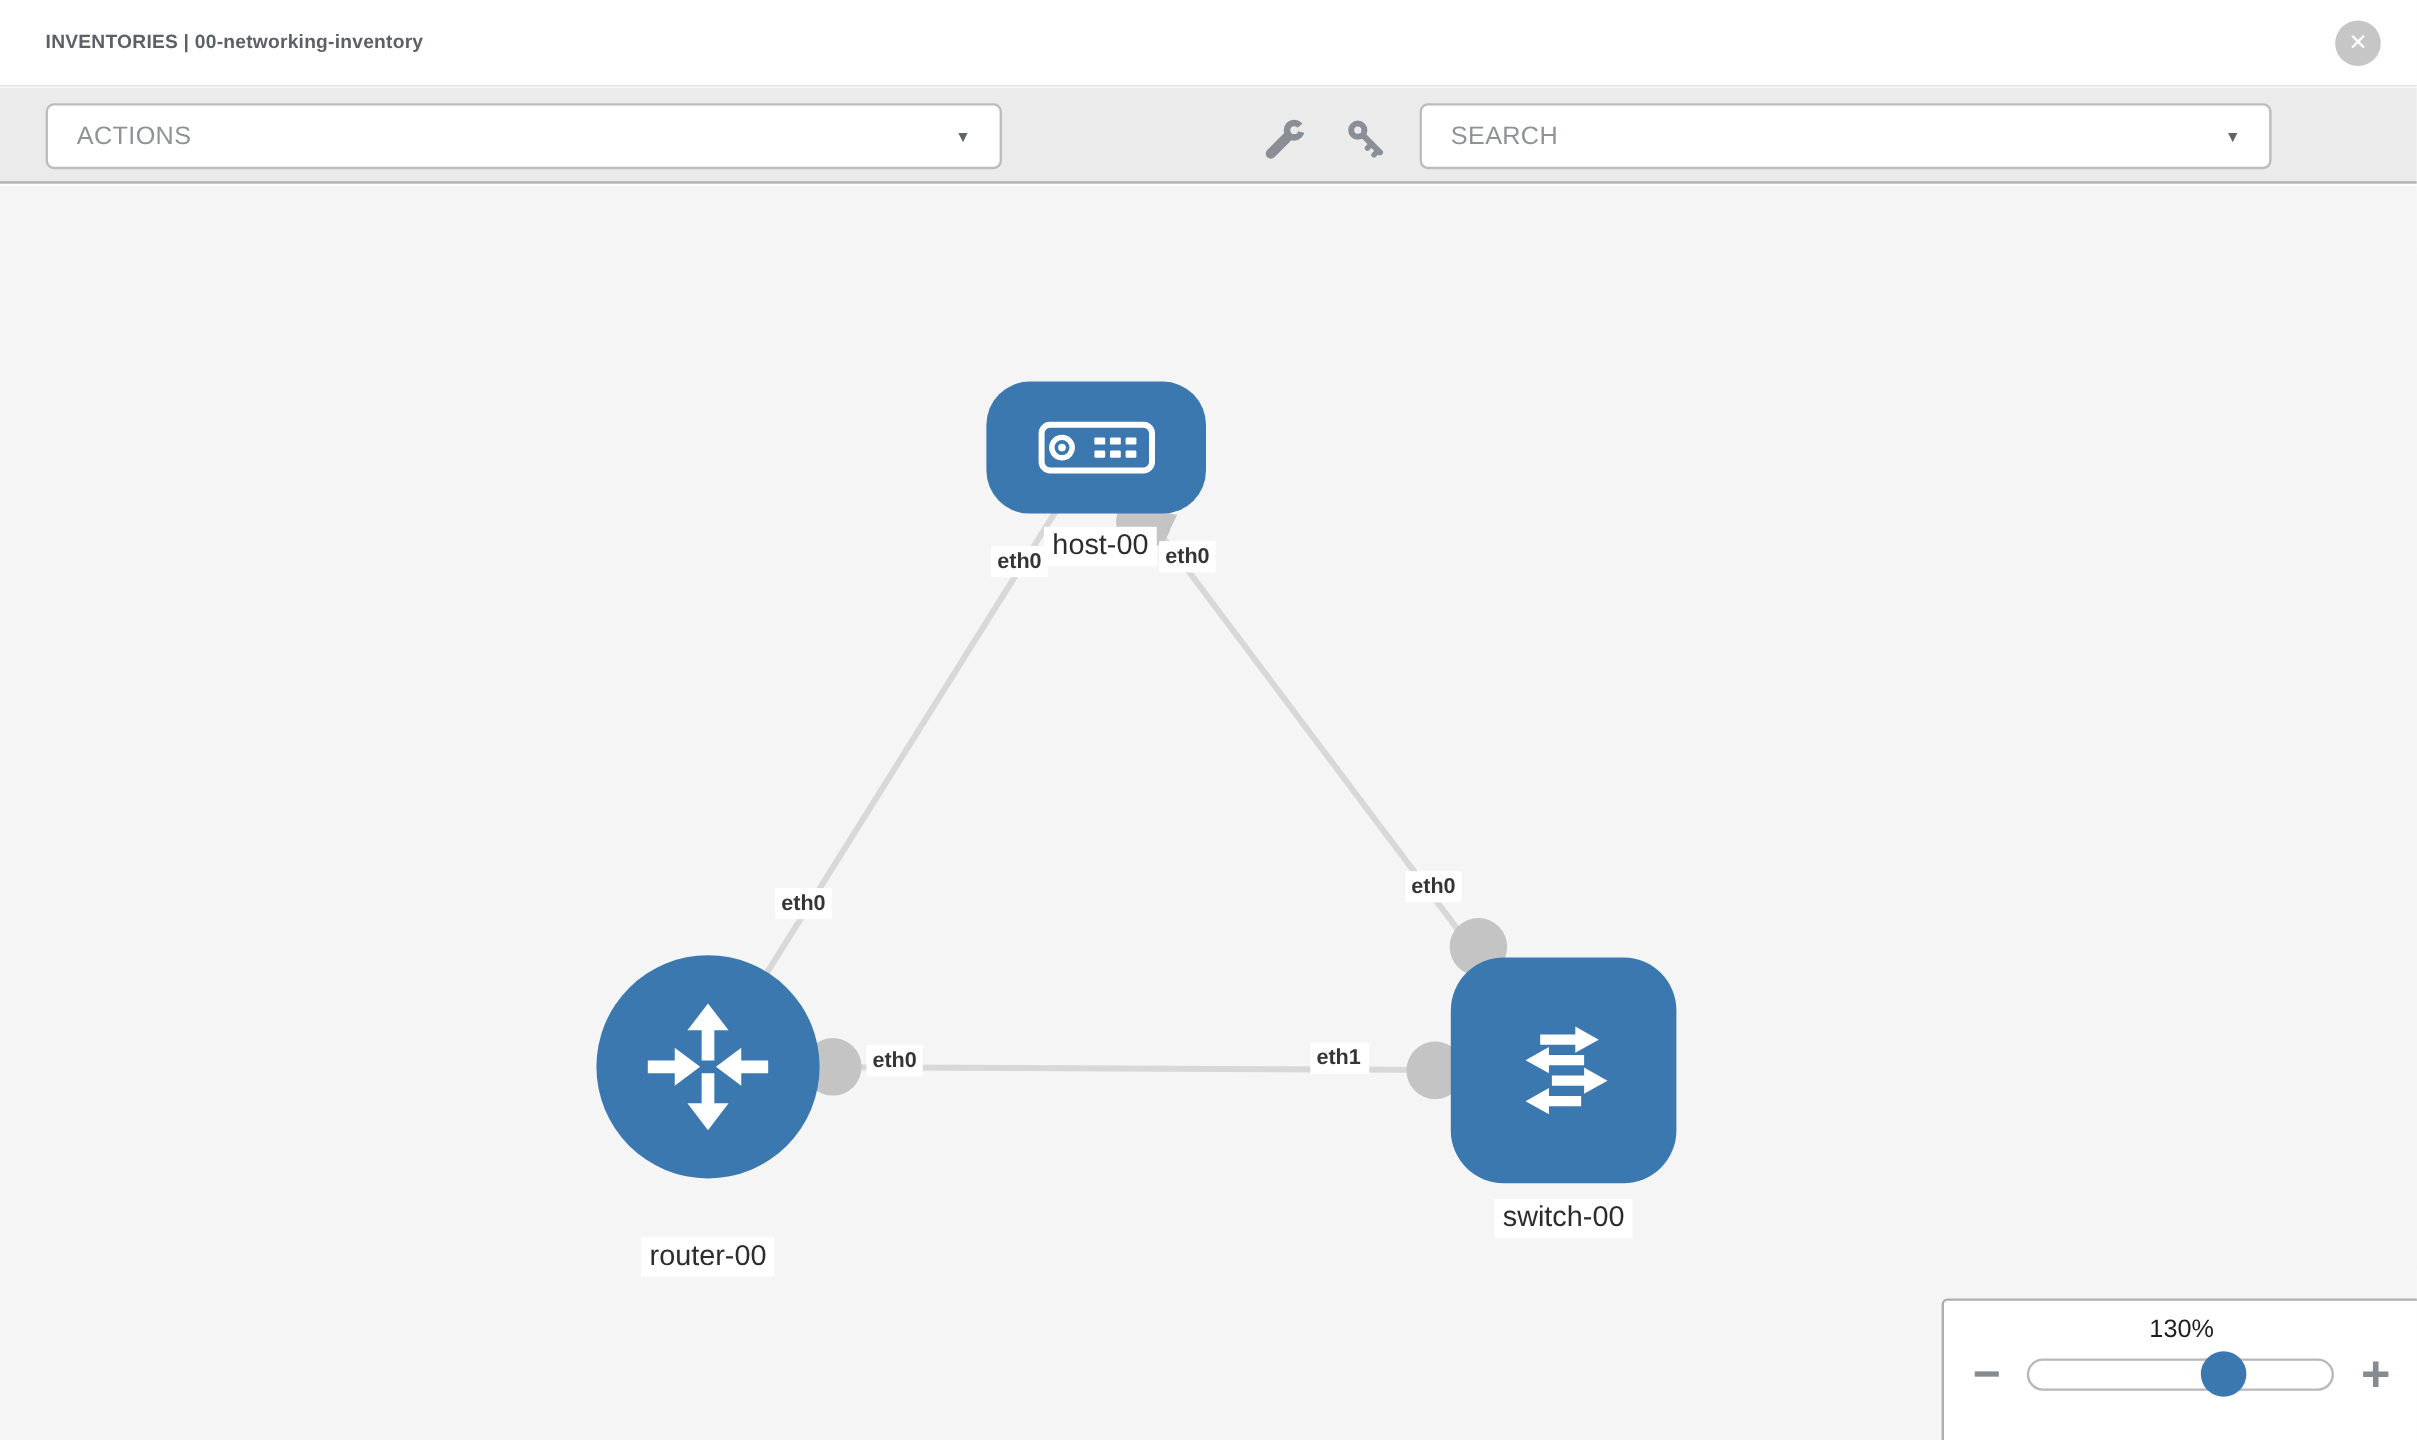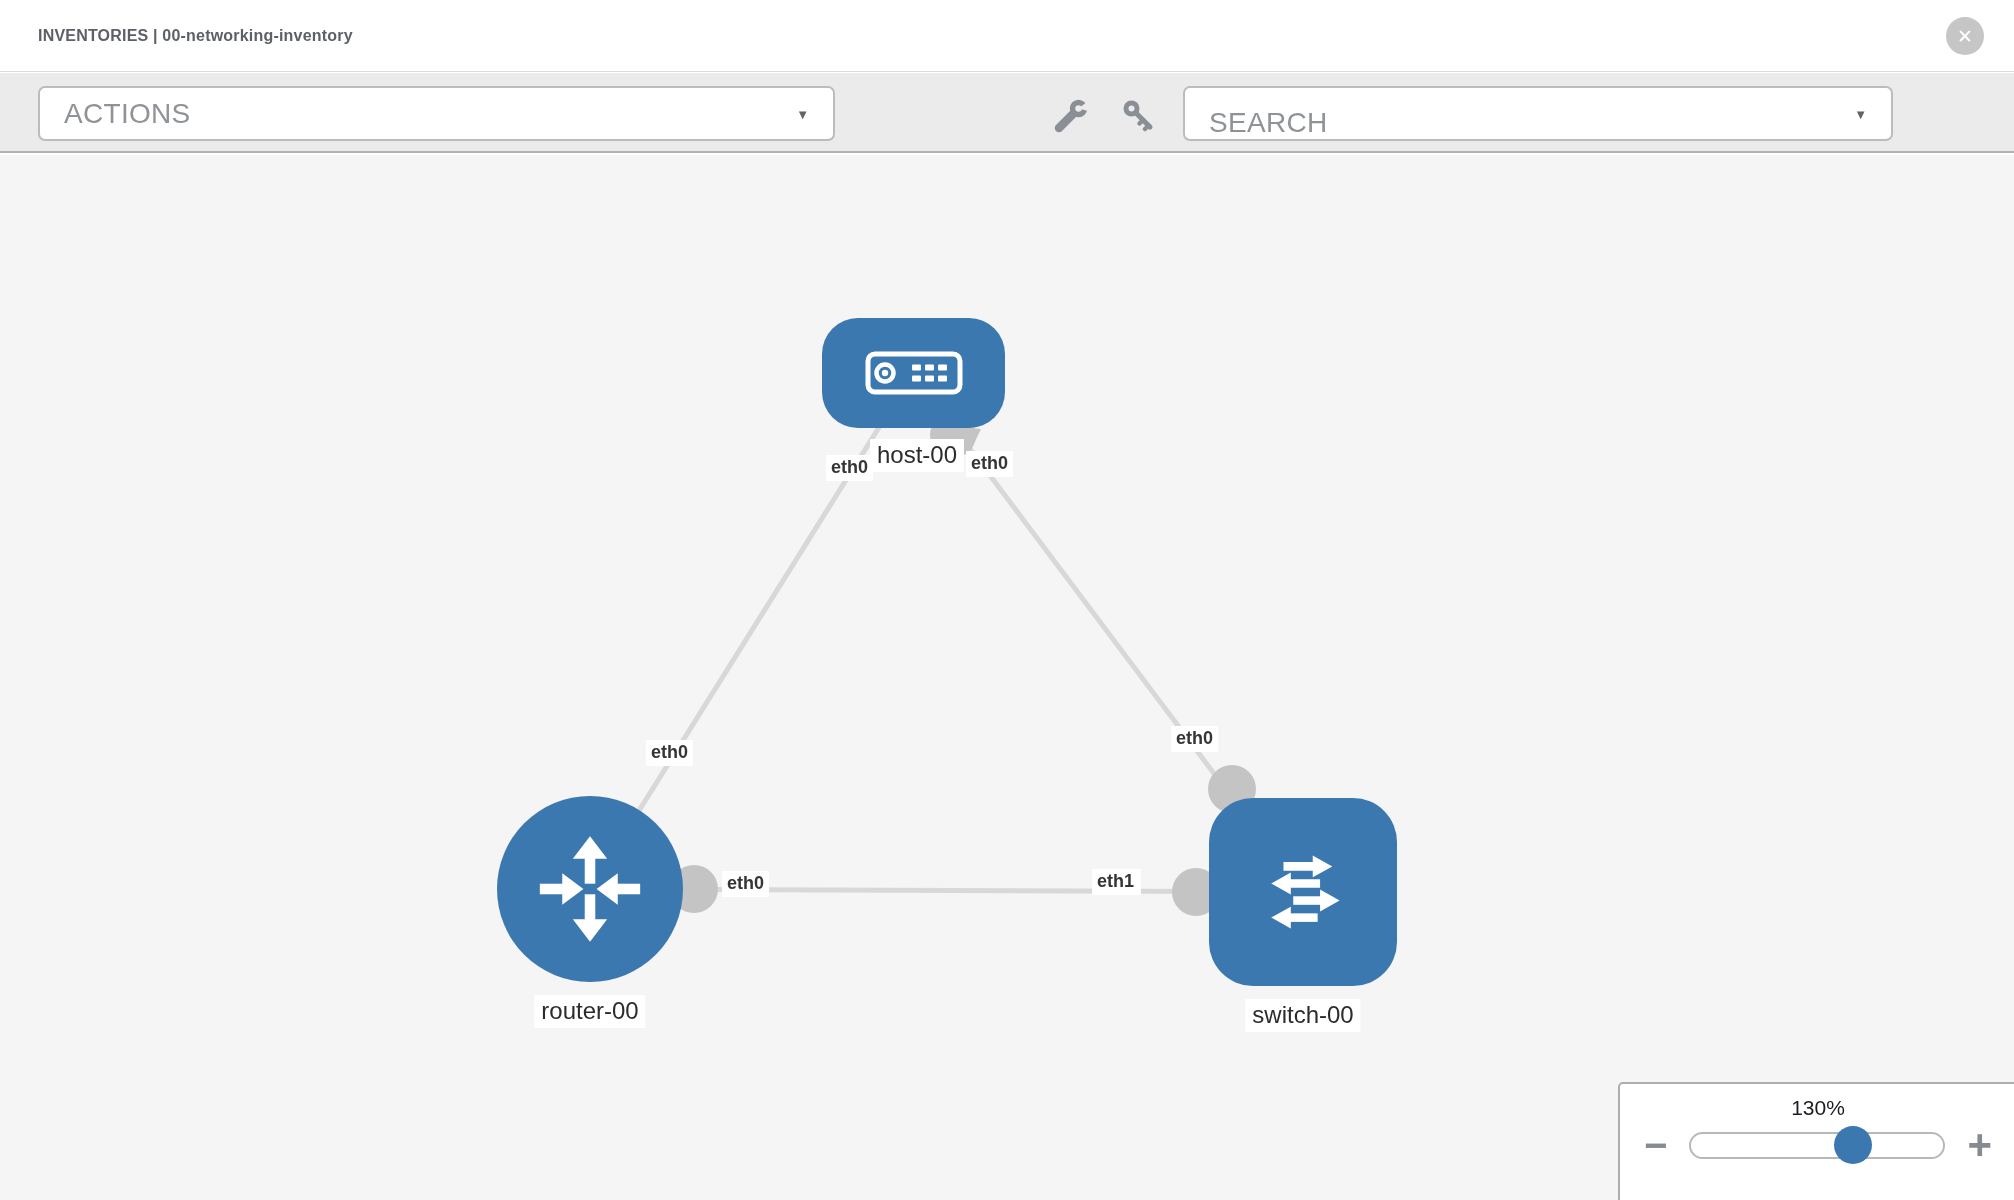--- a/index.html
+++ b/index.html
@@ -33,28 +33,28 @@
   .toolbar {
     position: absolute; left: 0; top: 73px; width: 2014px; height: 80px;
     background: #ebebeb; border-bottom: 2px solid #b2b2b2;
   }
   .select-box {
     position: absolute; top: 13px; height: 55px; background: #ffffff;
     border: 2px solid #bcbcbc; border-radius: 7px;
     display: flex; align-items: center; cursor: pointer;
   }
   .select-box .sel-label {
-    margin-left: 24px; font-size: 28px; color: #8f9297; letter-spacing: 0.3px;
+    margin-left: 24px; font-size: 21px; color: #8f9297; letter-spacing: 0.3px;
   }
   .select-box .caret {
     position: absolute; right: 24px; top: 50%; transform: translateY(-50%);
     font-size: 13px; color: #5f6469;
   }
   .actions-box { left: 38px;  width: 797px; }
-  .search-box  { left: 1183px; width: 710px; align-items: flex-end; }
+  .search-box  { left: 1183px; width: 710px; }
   .tool-icon-btn {
     position: absolute; top: 22px; width: 40px; height: 40px;
     display: flex; align-items: center; justify-content: center; cursor: pointer;
   }
   .wrench-btn { left: 1052px; }
   .key-btn    { left: 1118px; }
 
   
   .canvas {
     position: absolute; left: 0; top: 155px; width: 2014px; height: 1045px;
@@ -70,21 +70,21 @@
 
   .lbl {
     position: absolute; z-index: 3; background: #ffffff; color: #353535;
     white-space: nowrap; line-height: 1.2; padding: 2px 5px;
   }
   .iface { font-size: 18px; font-weight: bold; }
   .node-name { font-size: 24px; color: #2c2c2c; padding: 2px 7px; }
   .centered { transform: translateX(-50%); }
 
   .lbl-host-name   { left: 917px;  top: 284px; }
-  .lbl-router-name { left: 590px;  top: 840px; }
+  .lbl-router-name { left: 590px;  top: 876px; }
   .lbl-switch-name { left: 1303px; top: 844px; }
   .lbl-e-hr-host    { left: 826px;  top: 300px; }
   .lbl-e-hs-host    { left: 966px;  top: 296px; }
   .lbl-e-hr-router  { left: 646px;  top: 585px; }
   .lbl-e-rs-router  { left: 722px;  top: 716px; }
   .lbl-e-hs-switch  { left: 1171px; top: 571px; }
   .lbl-e-rs-switch-under { left: 1094px; top: 714px; z-index: 3; }
   .lbl-e-rs-switch       { left: 1092px; top: 714px; z-index: 4; }
 
   

